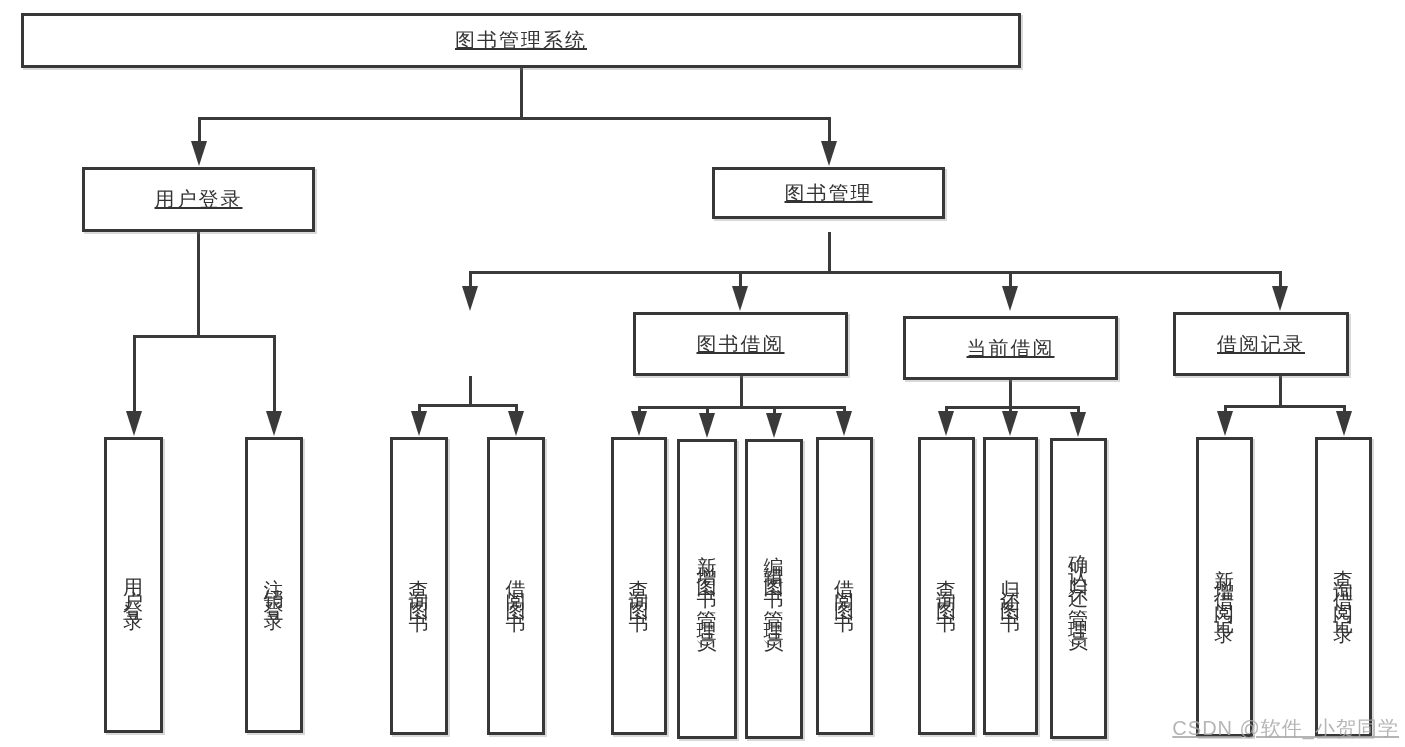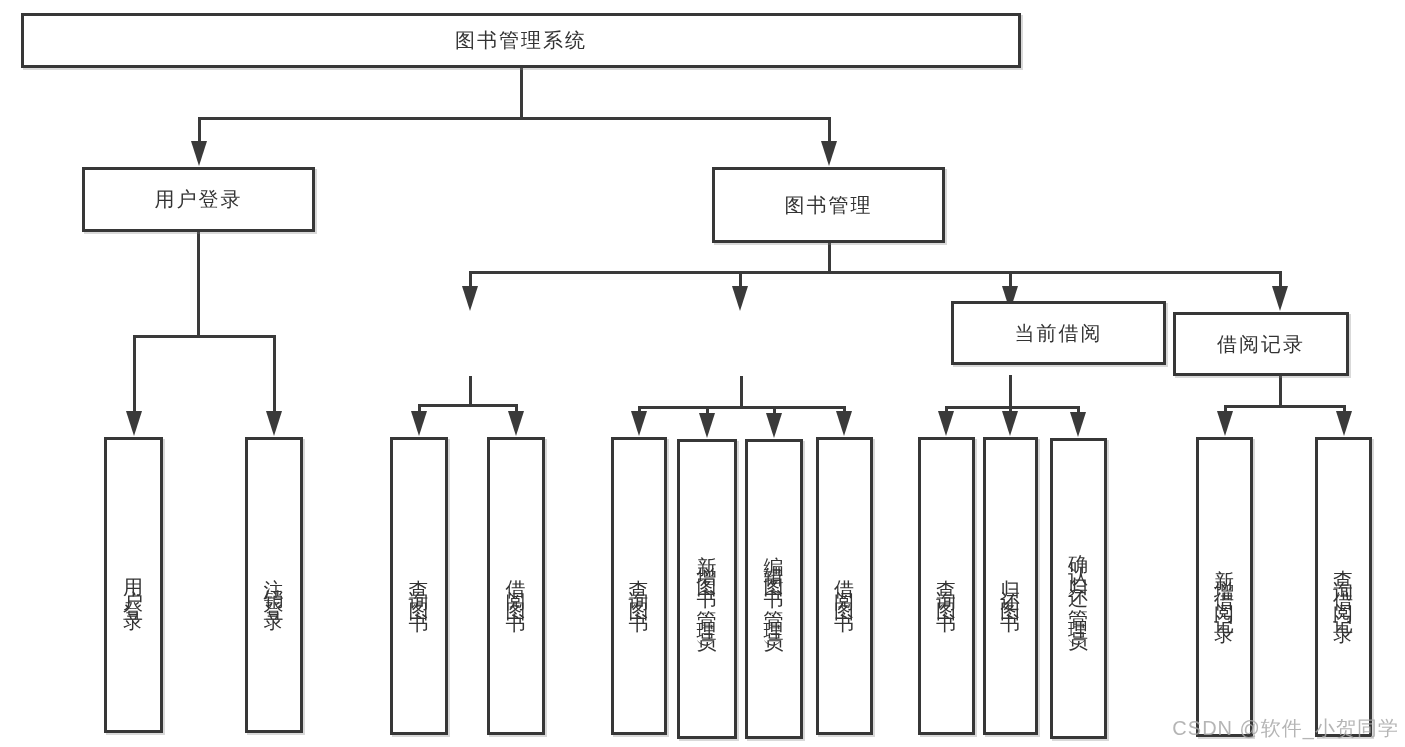--- a/index.html
+++ b/index.html
@@ -27,37 +27,39 @@
     align-items: center;
     justify-content: center;
     color: #333333;
     z-index: 2;
     box-shadow: 2px 2px 0 rgba(130,130,130,0.30);
   }
   .node-h .node-label {
     font-size: 20px;
     letter-spacing: 2px;
     white-space: nowrap;
+    text-decoration: underline;
   }
   .node-v .node-label {
     writing-mode: vertical-rl;
     text-orientation: mixed;
     font-size: 20px;
     letter-spacing: 11px;
     line-height: 1;
   }
   #watermark {
     position: absolute;
     right: 6px;
     bottom: 5px;
     font-size: 20px;
     letter-spacing: 1px;
     color: rgba(168,168,168,0.85);
     z-index: 5;
     white-space: nowrap;
+    text-decoration: underline;
   }
 </style>
 </head>
 <body>
 
 <div id="stage">
   <svg id="connector-svg" width="1405" height="747">
       <line x1="521" y1="68" x2="521" y2="118" stroke="#3a3a3a" stroke-width="3" shape-rendering="crispEdges"></line>
       <line x1="197.5" y1="118" x2="830.5" y2="118" stroke="#3a3a3a" stroke-width="3" shape-rendering="crispEdges"></line>
       <line x1="199" y1="118" x2="199" y2="143" stroke="#3a3a3a" stroke-width="3" shape-rendering="crispEdges"></line>
@@ -111,24 +113,27 @@
       <line x1="1344" y1="406" x2="1344" y2="413" stroke="#3a3a3a" stroke-width="3" shape-rendering="crispEdges"></line>
       <polygon points="1336,411 1352,411 1344,436" fill="#3a3a3a"></polygon>
     </svg>
   <div id="watermark">CSDN @软件_小贺同学</div>
 <div class="node node-h" style="left: 21px; top: 13px; width: 1000px; height: 55px;">
       <span class="node-label">图书管理系统</span>
     </div>
     <div class="node node-h" style="left: 82px; top: 167px; width: 233px; height: 65px;">
       <span class="node-label">用户登录</span>
     </div>
-    <div class="node node-h" style="left: 712px; top: 167px; width: 233px; height: 76px;">
+    <div class="node node-h" style="left: 712px; top: 167px; width: 233px; height: 52px;">
       <span class="node-label">图书管理</span>
     </div>
-    <div class="node node-h" style="left: 903px; top: 301px; width: 215px; height: 64px; margin-left: 48px;">
+    <div class="node node-h" style="left: 633px; top: 312px; width: 215px; height: 64px;">
+      <span class="node-label">图书借阅</span>
+    </div>
+    <div class="node node-h" style="left: 903px; top: 316px; width: 215px; height: 64px;">
       <span class="node-label">当前借阅</span>
     </div>
     <div class="node node-h" style="left: 1173px; top: 312px; width: 176px; height: 64px;">
       <span class="node-label">借阅记录</span>
     </div>
     <div class="node node-v" style="left: 104px; top: 437px; width: 59px; height: 296px;">
       <span class="node-label">用户登录</span>
     </div>
     <div class="node node-v" style="left: 245px; top: 437px; width: 58px; height: 296px;">
       <span class="node-label">注销登录</span>

